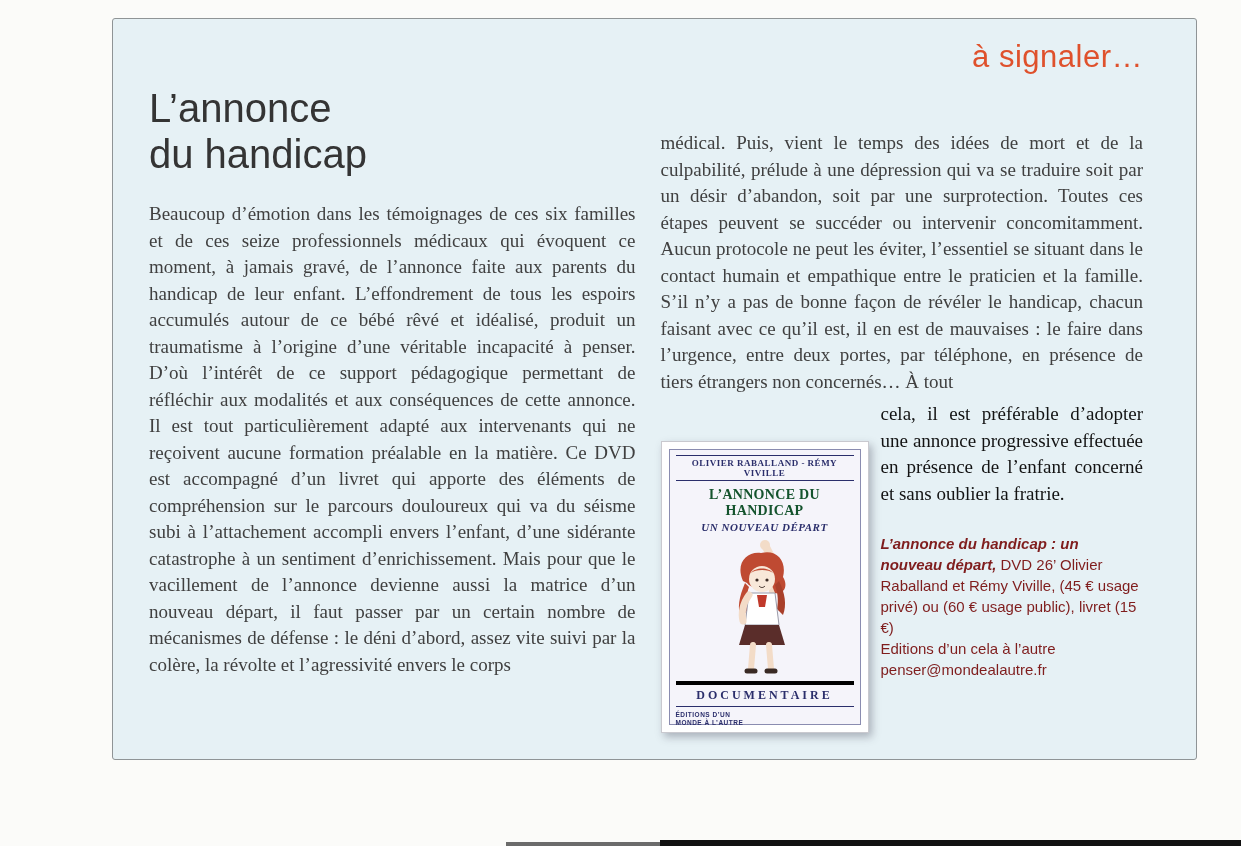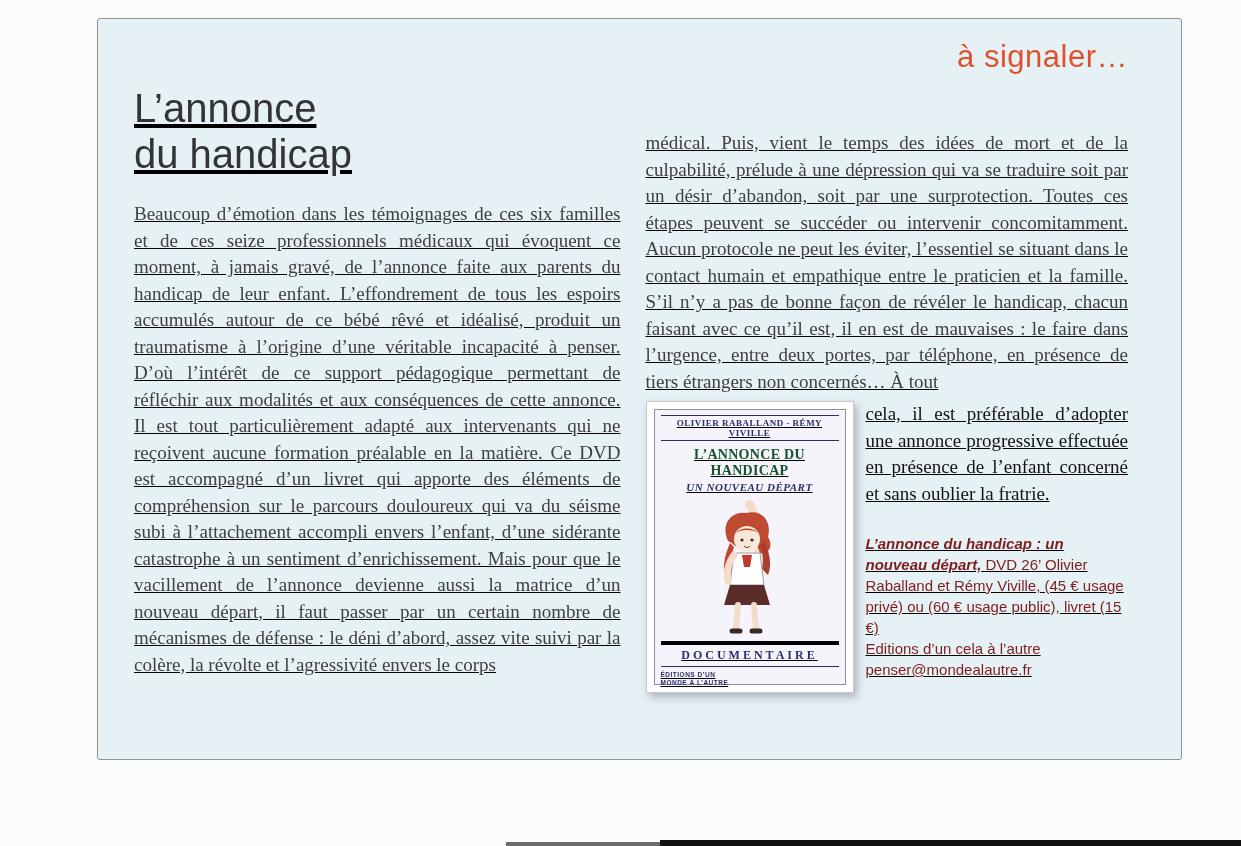--- a/index.html
+++ b/index.html
@@ -11,21 +11,21 @@
     overflow: hidden;
     font-family: "Liberation Serif", serif;
   }
   .page {
     position: relative;
     width: 1241px;
     height: 846px;
   }
   .panel {
     position: absolute;
-    left: 97px;
+    left: 112px;
     top: 18px;
     width: 1085px;
     height: 742px;
     background: #e6f1f5;
     border: 1px solid #8f9496;
     border-radius: 3px;
     box-sizing: border-box;
     padding: 20px 53px 0 36px;
   }
   .header-row {
@@ -36,21 +36,20 @@
   .signaler {
     font-family: "Liberation Sans", sans-serif;
     font-size: 31px;
     color: #df512c;
     letter-spacing: 0.5px;
   }
   .columns {
     display: flex;
     gap: 25px;
     margin-top: 6px;
-    text-decoration: underline;
   }
   .col-left { width: 487px; }
   .col-right { width: 483px; padding-top: 45px; box-sizing: border-box; }
   .article-title {
     font-family: "Liberation Sans", sans-serif;
     font-size: 40px;
     font-weight: 400;
     line-height: 46px;
     color: #343434;
     margin: 0 0 24px 0;
@@ -67,20 +66,21 @@
     margin-top: 6px;
   }
   .dvd-cover {
     flex: 0 0 208px;
     height: 292px;
     background: #ffffff;
     border: 1px solid #c9c9cf;
     box-shadow: 3px 4px 8px rgba(60,60,80,0.35);
     box-sizing: border-box;
     padding: 7px;
+    margin-top: 40px;
   }
   .dvd-inner {
     height: 100%;
     box-sizing: border-box;
     background: #f5f4fa;
     border: 1px solid #8a8cb0;
     display: flex;
     flex-direction: column;
     align-items: center;
     padding: 5px 6px 4px 6px;

